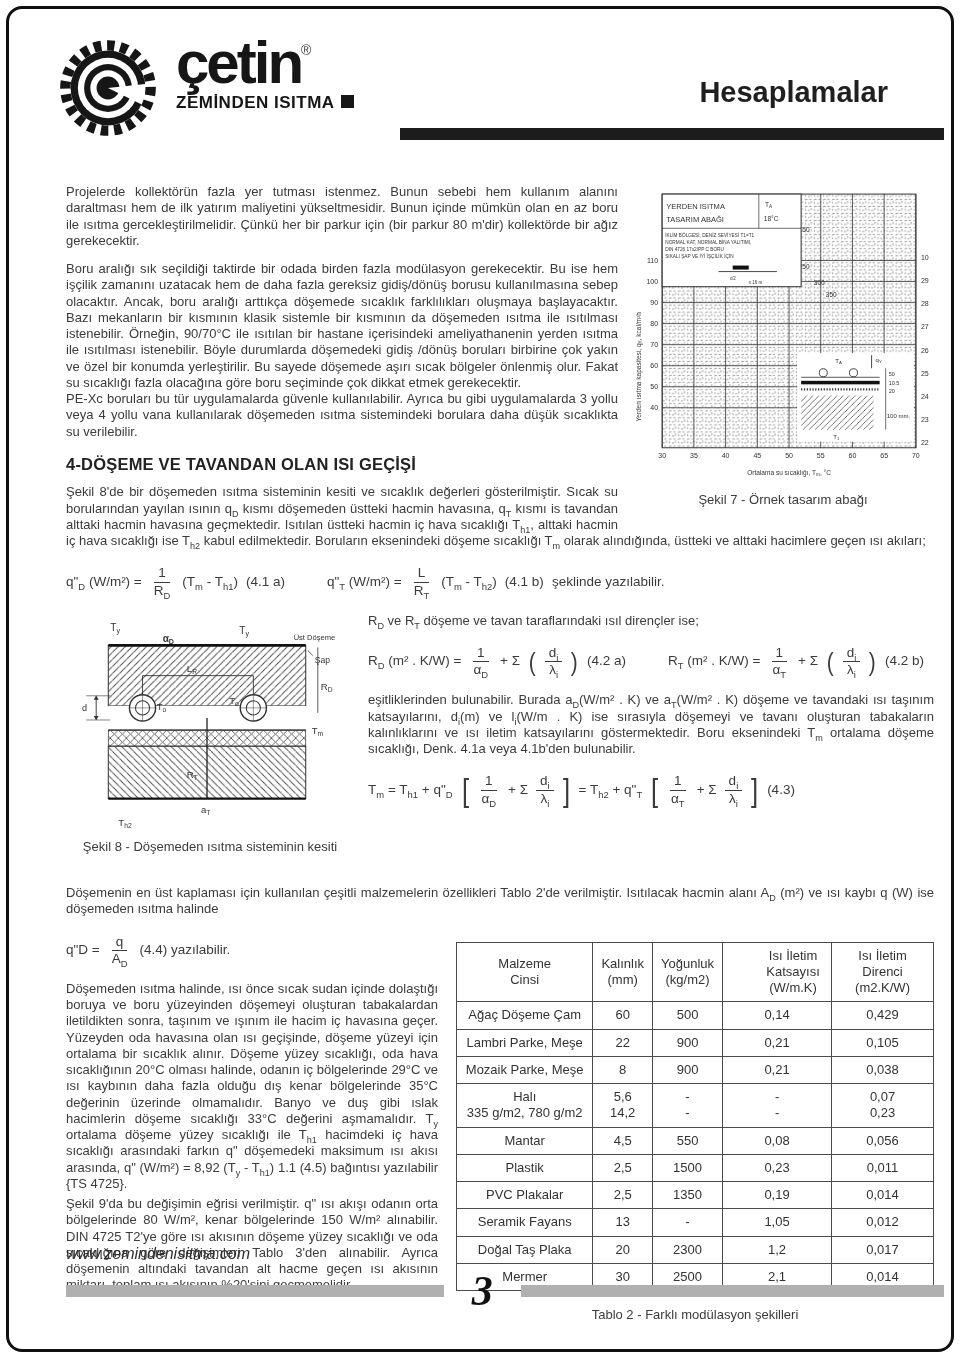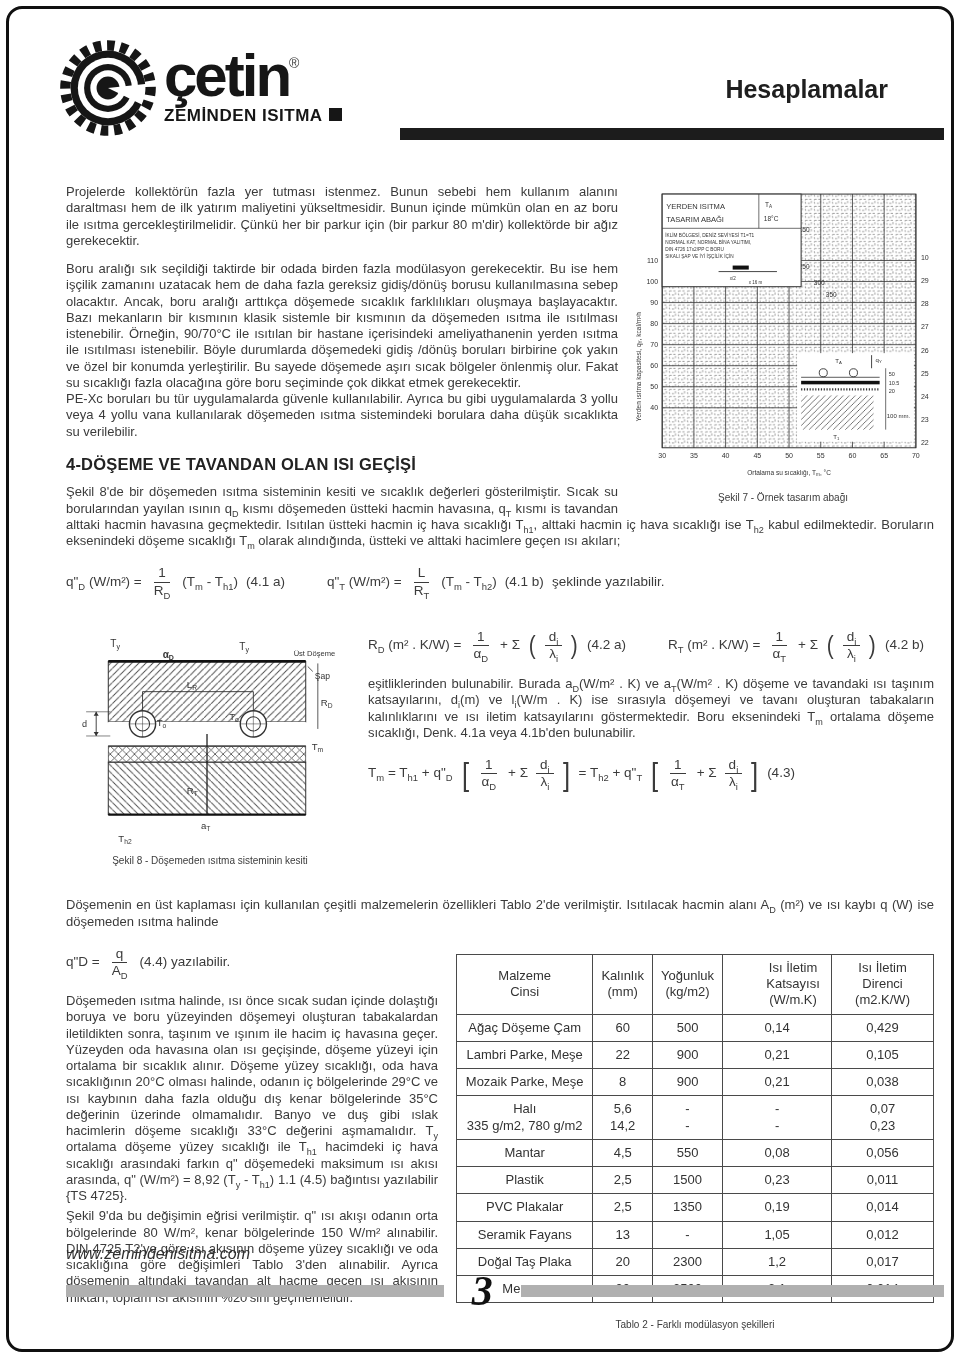--- a/index.html
+++ b/index.html
@@ -4,34 +4,34 @@
 <style>
   html,body{margin:0;padding:0;}
   body{
     width:960px;height:1358px;position:relative;overflow:hidden;
     background:#ffffff;color:#3b3b3b;
     font-family:"Liberation Sans",sans-serif;font-size:13px;line-height:1.25;
   }
   .frame{position:absolute;inset:6px;border:3px solid #101010;border-radius:16px;pointer-events:none;}
   
   .header{position:relative;padding:36px 0 0 56px;height:112px;}
-  .logo-row{display:flex;align-items:center;gap:4px;}
+  .logo-row{display:flex;align-items:flex-start;gap:16px;}
   .wordmark .brand{font-size:60px;font-weight:700;letter-spacing:-3px;color:#161616;line-height:0.9;}
   .wordmark .reg{font-size:14px;vertical-align:28px;letter-spacing:0;}
   .tagline{font-size:17px;font-weight:700;color:#161616;letter-spacing:0.5px;margin-top:2px;}
   .tagline .sq{display:inline-block;width:13px;height:13px;background:#161616;margin-left:6px;}
-  .header-title{position:absolute;right:72px;top:74px;font-size:25px;font-weight:700;color:#1f1f1f;}
+  .header-title{position:absolute;right:72px;top:74px;font-size:29px;font-weight:700;color:#1f1f1f;}
   .header-bar{position:absolute;left:400px;right:16px;top:128px;height:12px;background:#1c1c1c;}
   
   .content{margin:36px 26px 0 66px;}
   p.just{text-align:justify;margin:0 0 4px 0;}
   p.tight{margin:0;}
   h2.sec{font-size:16.5px;font-weight:700;color:#222;margin:14px 0 10px 0;letter-spacing:0.2px;}
   sub{font-size:70%;line-height:0;}
-  .caption{text-align:center;font-size:10px;color:#3b3b3b;margin-top:10px;}
+  .caption{text-align:center;font-size:13px;color:#3b3b3b;margin-top:10px;}
   
   .fig7-block{float:right;width:302px;margin:0 0 10px 14px;}
   .fig7-svg{width:302px;height:298px;display:block;}
   .fig8-block{float:left;width:288px;margin:4px 14px 6px 0;}
   .fig8-svg{width:272px;height:214px;display:block;margin-left:4px;}
   svg text{font-family:"Liberation Sans",sans-serif;fill:#333;}
   
   .eq-row{display:flex;align-items:center;gap:8px;margin:16px 0 14px 0;font-size:13.5px;flex-wrap:nowrap;}
   .frac{display:inline-flex;flex-direction:column;align-items:center;line-height:1.2;}
   .frac .num{padding:0 4px;border-bottom:1.2px solid #3b3b3b;}
@@ -281,20 +281,21 @@
         <rect x="38" y="128" width="196" height="52" fill="url(#h2)" stroke="#333" stroke-width="1"></rect>
         <line x1="38" y1="180" x2="234" y2="180" stroke="#111" stroke-width="2.2"></line>
         <line x1="136" y1="100" x2="136" y2="180" stroke="#222" stroke-width="1.3"></line>
         <text x="116" y="160" font-size="9.5">R<tspan font-size="70%" baseline-shift="-22%">T</tspan></text>
         <text x="130" y="194" font-size="9.5">a<tspan font-size="70%" baseline-shift="-22%">T</tspan></text>
         <text x="48" y="207" font-size="9.5">T<tspan font-size="70%" baseline-shift="-22%">h2</tspan></text>
       </svg>
       <div class="caption" style="margin-top:8px;">Şekil 8 - Döşemeden ısıtma sisteminin kesiti</div>
     </div>
 
+    <p class="tight" style="margin-bottom:10px;">R<sub>D</sub> ve R<sub>T</sub> döşeme ve tavan taraflarındaki ısıl dirençler ise;</p>
 
     <div class="eq-row">
       <span>R<sub>D</sub> (m² . K/W) =</span>
       <span class="frac">
           <span class="num">1</span>
           <span class="den">α<sub>D</sub></span>
         </span>
       <span>+ Σ</span>
       <span class="pr">(</span>
       <span class="frac">

